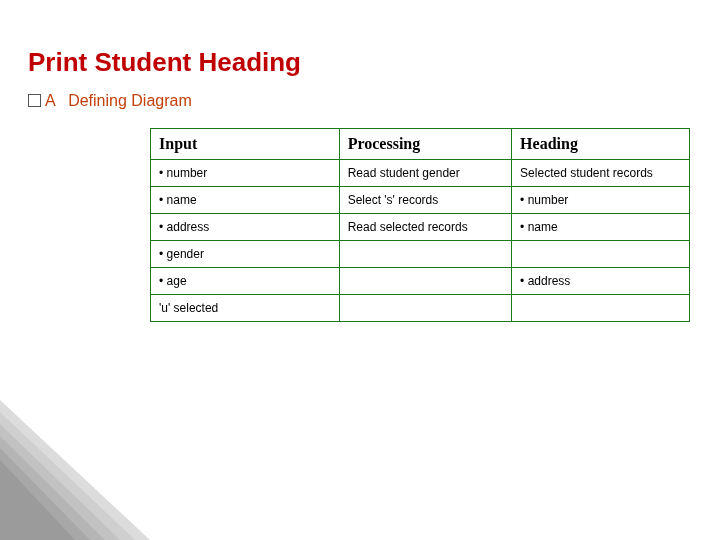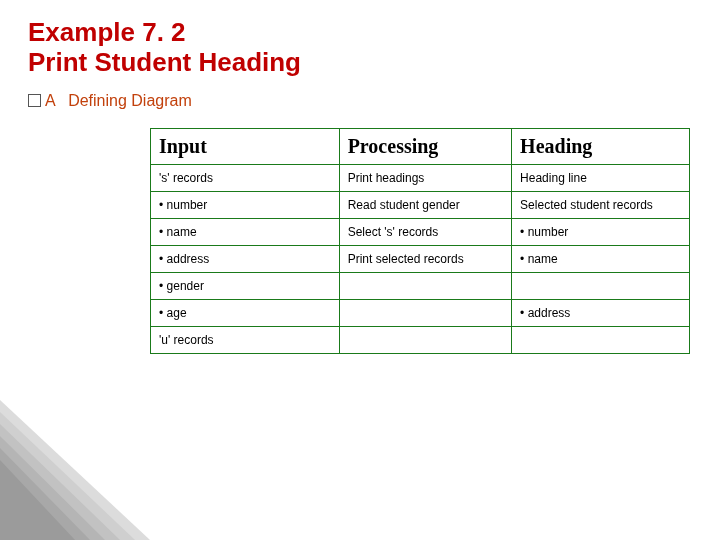--- a/index.html
+++ b/index.html
@@ -45,86 +45,81 @@
     border: 1px solid #1a7a1a;
     padding: 6px 8px;
     text-align: left;
     vertical-align: top;
     font-family: Arial, sans-serif;
     color: #000;
   }
   th {
     font-weight: bold;
     font-family: "Times New Roman", serif;
-    font-size: 20px;
+    font-size: 16px;
   }
   .col-input  { width: 35%; }
   .col-proc   { width: 32%; }
   .col-output { width: 33%; }
   .wedge {
     position: absolute;
     left: 0;
     bottom: 0;
     width: 150px;
     height: 140px;
     pointer-events: none;
   }
 </style>
 </head>
 <body>
 
 <div class="title">
-  <span>Example 7. 2</span><br>
+  <br>
   <span>Print Student Heading</span>
 </div>
 
 <div class="sub">
   <span class="box"></span><span>A</span>
   &nbsp;&nbsp;<span>Defining Diagram</span>
 </div>
 
 <table>
   <tbody>
       <tr>
     <th class="col-input">Input</th>
     <th class="col-proc">Processing</th>
     <th class="col-output">Heading</th>
   </tr>
   <tr>
-    <td>'s' records</td>
-    <td>Print headings</td>
-    <td>Heading line</td>
-  </tr>
-  <tr>
     <td>•  number</td>
     <td>Read student gender</td>
     <td>Selected student records</td>
   </tr>
   <tr>
     <td>•  name</td>
     <td>Select 's' records</td>
     <td>•  number</td>
   </tr>
   <tr>
     <td>•  address</td>
-    <td>Print selected records</td>
+    <td>Read selected records</td>
     <td>•  name</td>
   </tr>
   <tr>
     <td>•  gender</td>
     <td></td>
     <td></td>
   </tr>
   <tr>
     <td>•  age</td>
     <td></td>
     <td>•  address</td>
   </tr>
   <tr>
-    <td>'u' records</td>
+    <td>'u' selected</td>
     <td></td>
     <td></td>
   </tr>
 </tbody>
   </table>
 
 <svg class="wedge" viewBox="0 0 150 140" preserveAspectRatio="none">
   <polygon points="0,140 150,140 0,0" fill="#dcdcdc"></polygon>
   <polygon points="0,140 135,140 0,12" fill="#cfcfcf"></polygon>
   <polygon points="0,140 120,140 0,24" fill="#c2c2c2"></polygon>

